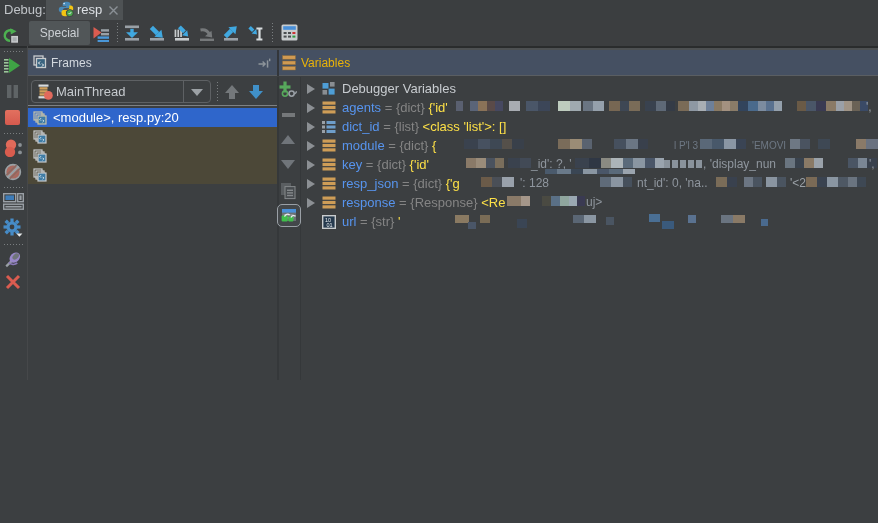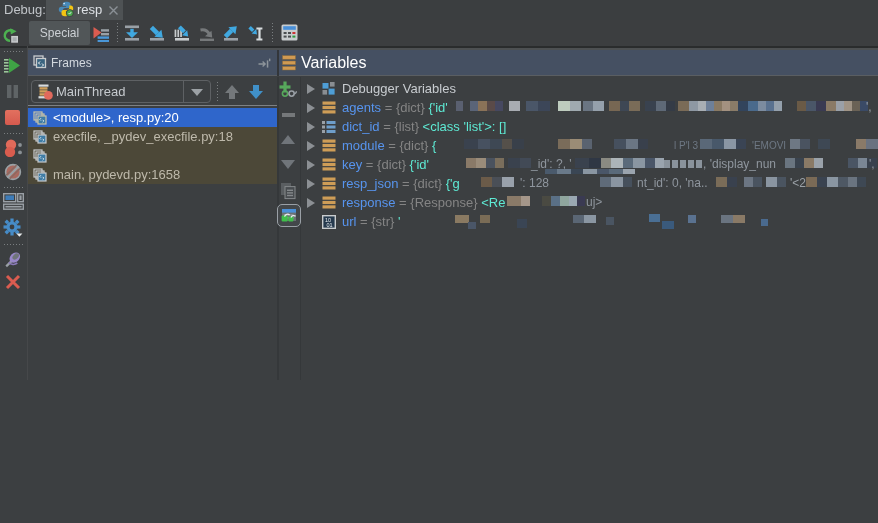--- a/index.html
+++ b/index.html
@@ -7,21 +7,21 @@
 .abs{position:absolute}
 .m{position:absolute;height:10px;display:flex}
 .m i{display:block;height:100%}
 .frag{position:absolute;font-size:12px;color:#9AA0A6;white-space:pre}
 .vrow{position:absolute;left:301px;width:577px;height:19px;font-size:13px;white-space:pre}
 .vrow .tx{position:absolute;left:41px;top:0;line-height:19px}
 .vrow svg.ar{position:absolute;left:5px;top:5px}
 .vrow svg.ic{position:absolute;left:21px;top:3px}
 .nm{color:#5794EE}
 .eq{color:#848484}
-.va{color:#5eead4}
+.va{color:#fde047}
 .frow{position:absolute;left:28px;width:249px;height:19px;font-size:13px;color:#BEB9AB}
 .frow .tx{position:absolute;left:25px;top:0;line-height:19px;white-space:pre}
 .frow svg{position:absolute;left:5px;top:3px}
 </style></head>
 <body>
 <div id="root">
 
 <div class="abs" style="left:0;top:0;width:878px;height:20px;background:#3B3E40"></div>
 <div class="abs" style="left:4px;top:0;height:20px;line-height:20px;font-size:13px;color:#C0C4C8">Debug:</div>
 <div class="abs" style="left:46px;top:0;width:77px;height:20px;background:#4E5254"></div>
@@ -129,21 +129,21 @@
   <rect x="8.8" y="3.4" width="1.5" height="7.2" fill="#8E959B"></rect>
   <rect x="11" y="1.6" width="1.4" height="2.6" fill="#8E959B"></rect>
 </svg>
 <div class="abs" style="left:277px;top:50px;width:2px;height:26px;background:#33363A"></div>
 
 <svg class="abs" style="left:282px;top:55px" width="14" height="16" viewBox="0 0 14 16">
   <rect x="0.5" y="0.6" width="13" height="3.6" fill="#D09A52" stroke="#8a6a38" stroke-width="0.5"></rect>
   <rect x="0.5" y="6.0" width="13" height="3.6" fill="#D09A52" stroke="#8a6a38" stroke-width="0.5"></rect>
   <rect x="0.5" y="11.4" width="13" height="3.6" fill="#D09A52" stroke="#8a6a38" stroke-width="0.5"></rect>
 </svg>
-<div class="abs" style="left:301px;top:50px;height:26px;line-height:26px;font-size:16px;color:#ffffff">Variables</div>
+<div class="abs" style="left:301px;top:50px;height:26px;line-height:26px;font-size:12px;color:#eab308">Variables</div>
 
 <div class="abs" style="left:27px;top:46px;width:1px;height:457px;background:#46484A"></div>
 <div class="abs" style="left:4px;top:51px;width:19px;height:1px;background-image:repeating-linear-gradient(90deg,#7A7E80 0 1px,transparent 1px 3px)"></div>
 
 <svg class="abs" style="left:4px;top:57px" width="17" height="17" viewBox="0 0 17 17">
   <rect x="0" y="2" width="4.5" height="1.6" fill="#9CC49A"></rect>
   <rect x="0" y="5" width="4.5" height="1.6" fill="#9CC49A"></rect>
   <rect x="0" y="8" width="4.5" height="1.6" fill="#9CC49A"></rect>
   <rect x="0" y="11" width="4.5" height="1.6" fill="#9CC49A"></rect>
   <rect x="0" y="14" width="4.5" height="1.6" fill="#9CC49A"></rect>
@@ -241,38 +241,36 @@
       </svg>
   <span class="tx">&lt;module&gt;, resp.py:20</span>
 </div>
 <div class="frow" style="top:127px;background:#4C4838">
   <svg width="15" height="15" viewBox="0 0 15 15">
         <rect x="1" y="1" width="8" height="8" fill="none" stroke="#C9CCCE" stroke-width="1.2"></rect>
         <rect x="3" y="3" width="8" height="8" fill="none" stroke="#C9CCCE" stroke-width="1.2"></rect>
         <rect x="5" y="5" width="8" height="8" fill="#3F7CA5" stroke="#C9CCCE" stroke-width="1.2"></rect>
         <path d="M8 7.2 l-1.2 1.2 1.2 1.2 M9.6 8.8 l1.2 1.2 -1.2 1.2" stroke="#E8F0F4" stroke-width="0.9" fill="none"></path>
       </svg>
-  <span class="tx">execfile, _pydev_execfile.py:18</span>
 </div>
 <div class="frow" style="top:146px;background:#4C4838">
   <svg width="15" height="15" viewBox="0 0 15 15">
         <rect x="1" y="1" width="8" height="8" fill="none" stroke="#C9CCCE" stroke-width="1.2"></rect>
         <rect x="3" y="3" width="8" height="8" fill="none" stroke="#C9CCCE" stroke-width="1.2"></rect>
         <rect x="5" y="5" width="8" height="8" fill="#3F7CA5" stroke="#C9CCCE" stroke-width="1.2"></rect>
         <path d="M8 7.2 l-1.2 1.2 1.2 1.2 M9.6 8.8 l1.2 1.2 -1.2 1.2" stroke="#E8F0F4" stroke-width="0.9" fill="none"></path>
       </svg>
 </div>
 <div class="frow" style="top:165px;background:#4C4838">
   <svg width="15" height="15" viewBox="0 0 15 15">
         <rect x="1" y="1" width="8" height="8" fill="none" stroke="#C9CCCE" stroke-width="1.2"></rect>
         <rect x="3" y="3" width="8" height="8" fill="none" stroke="#C9CCCE" stroke-width="1.2"></rect>
         <rect x="5" y="5" width="8" height="8" fill="#3F7CA5" stroke="#C9CCCE" stroke-width="1.2"></rect>
         <path d="M8 7.2 l-1.2 1.2 1.2 1.2 M9.6 8.8 l1.2 1.2 -1.2 1.2" stroke="#E8F0F4" stroke-width="0.9" fill="none"></path>
       </svg>
-  <span class="tx">main, pydevd.py:1658</span>
 </div>
 
 <div class="abs" style="left:277px;top:77px;width:2px;height:426px;background:#35383A"></div>
 <div class="abs" style="left:300px;top:77px;width:1px;height:426px;background:#35383A"></div>
 
 <svg class="abs" style="left:279px;top:81px" width="18" height="18" viewBox="0 0 18 18">
   <rect x="4.4" y="0.5" width="3.2" height="11" fill="#57A85C"></rect>
   <rect x="0.5" y="4.4" width="11" height="3.2" fill="#57A85C"></rect>
   <circle cx="6" cy="12.6" r="2.6" fill="none" stroke="#57A85C" stroke-width="1.6"></circle>
   <circle cx="12.6" cy="12.6" r="2.6" fill="none" stroke="#9AA0A6" stroke-width="1.6"></circle>

